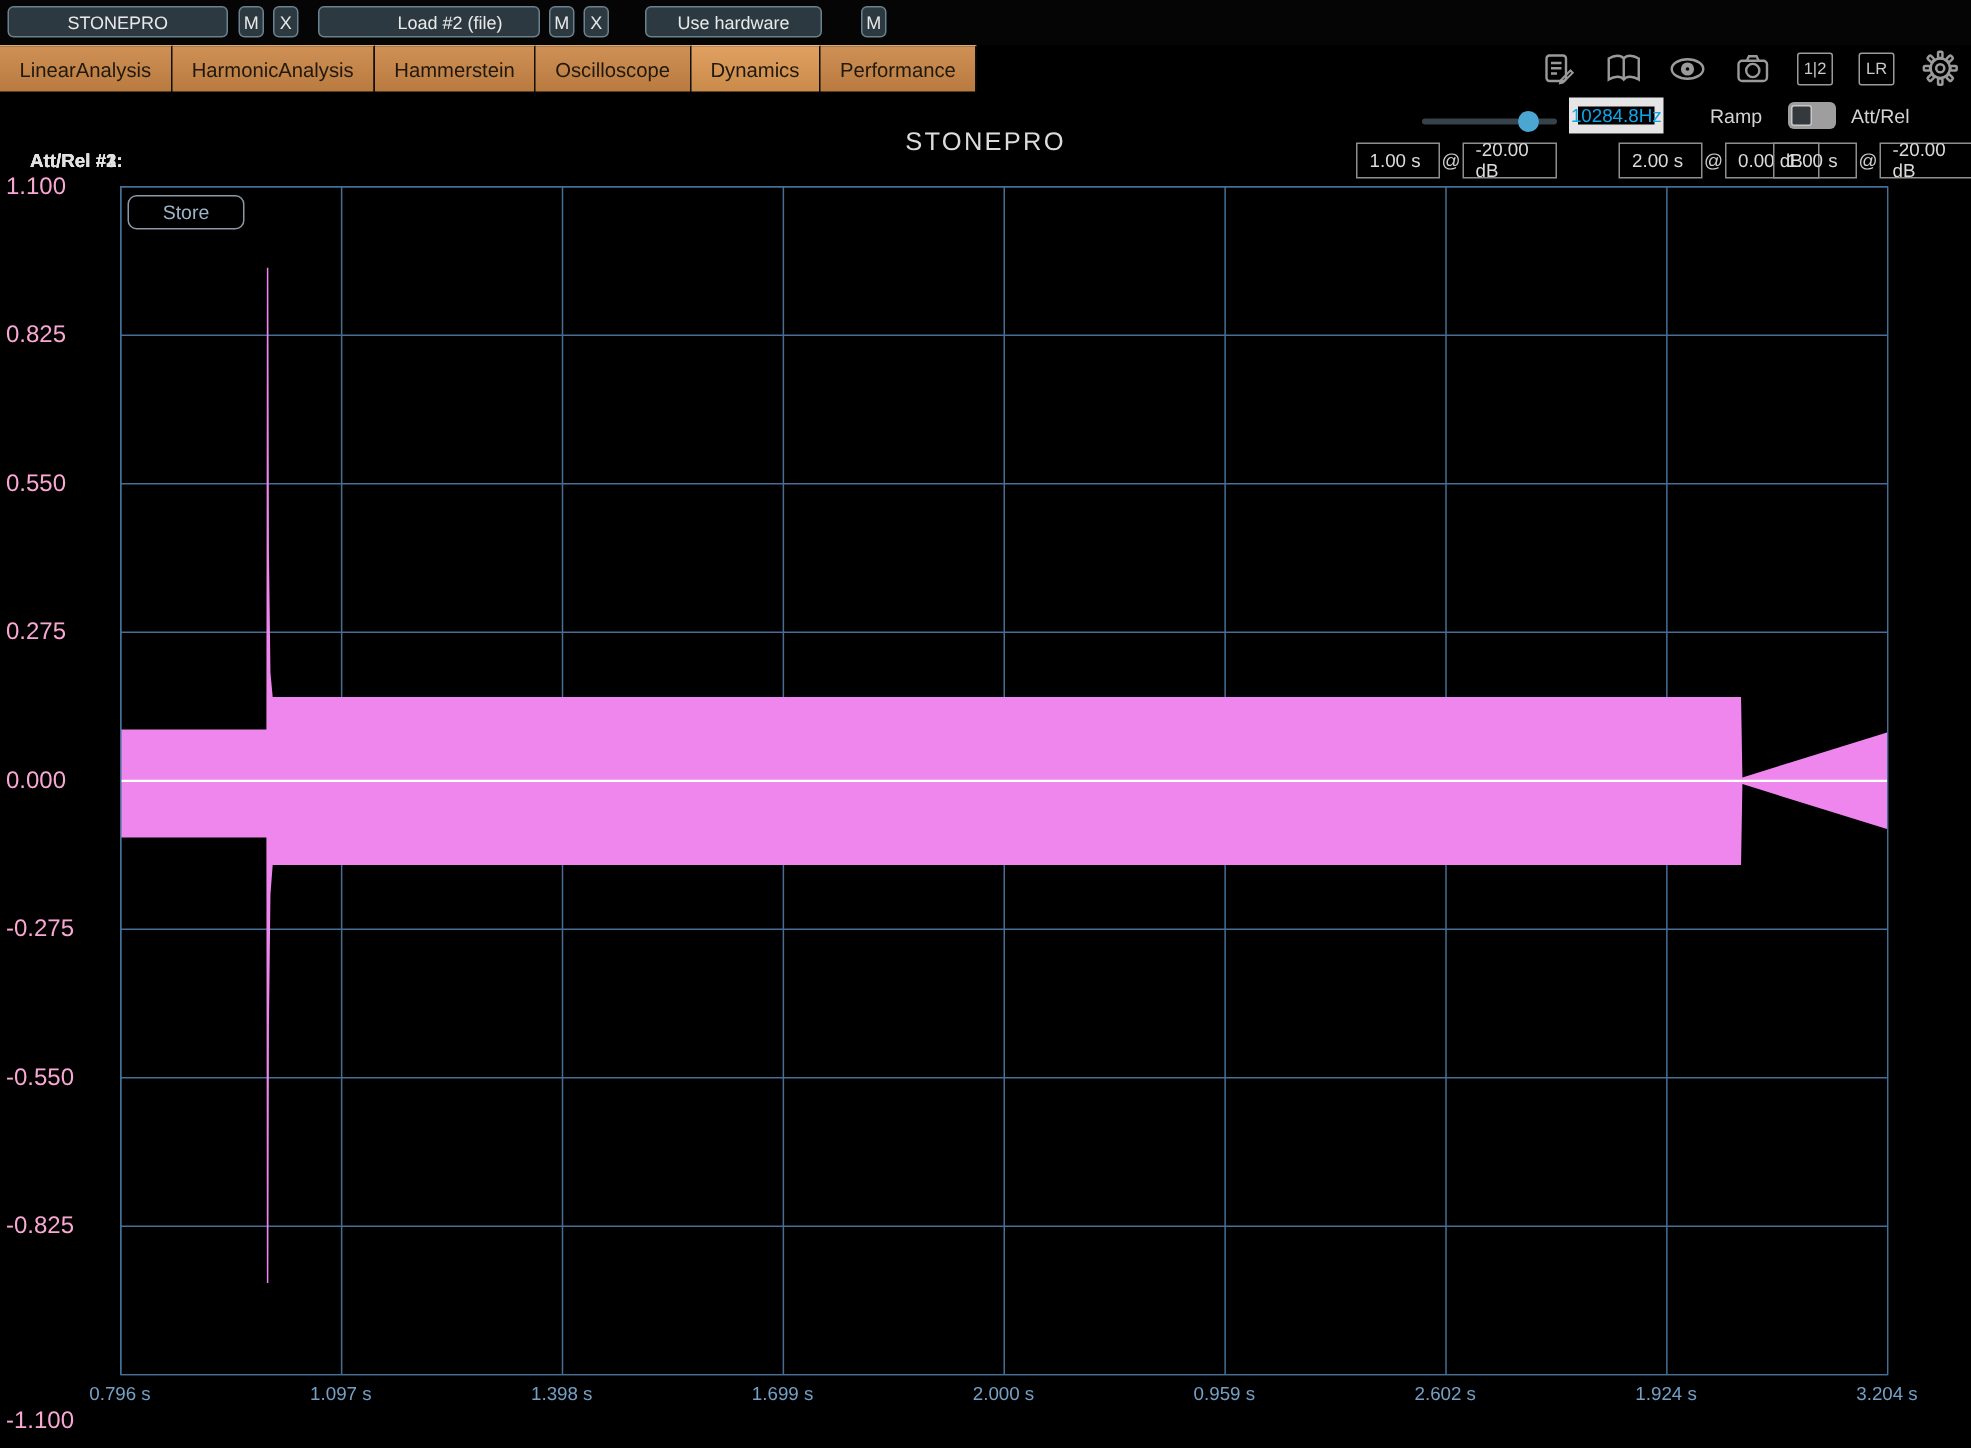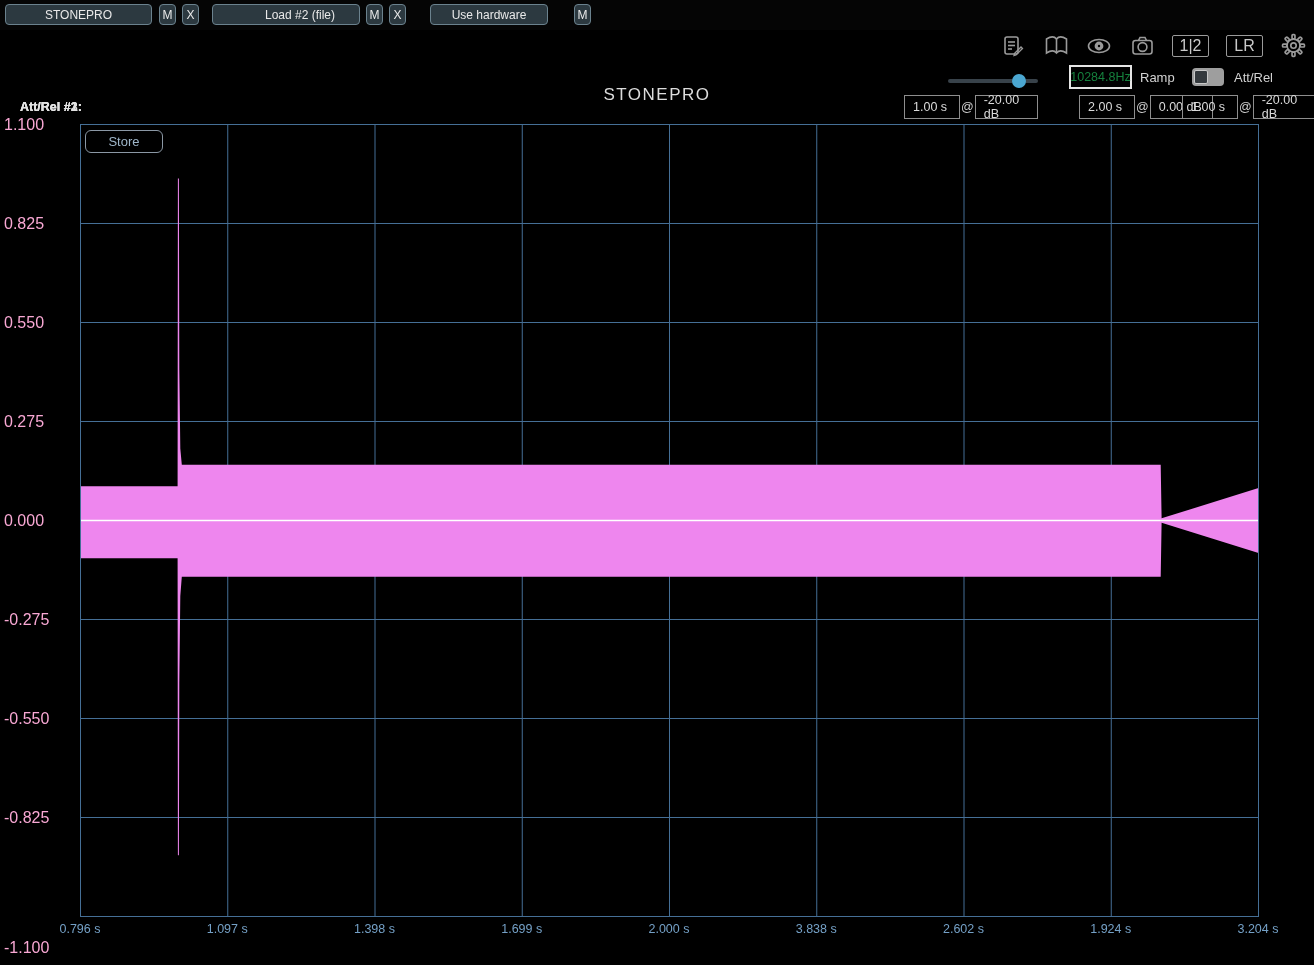--- a/index.html
+++ b/index.html
@@ -27,35 +27,35 @@
     font-size:13.5px; color:#21190f; background:linear-gradient(#cf9055,#b87a3e);
     border-right:1px solid #101010; border-top:1px solid #e0a96e;
   }
   .tab.active { background:linear-gradient(#e0a061,#c98a4a); border-top:1px solid #f0bc84; }
 
   
   .icon-strip { position:absolute; top:30px; right:8px; height:31px; display:flex; align-items:center; gap:17px; }
   .icon { width:26px; height:26px; display:flex; align-items:center; justify-content:center; }
   .icon svg { display:block; }
   .icon-box {
-    width:37px; height:22px; border:1.5px solid #9a9a9a; border-radius:2px;
-    color:#c9c9c9; font-size:16px; display:flex; align-items:center; justify-content:center;
+    width:24px; height:22px; border:1.5px solid #9a9a9a; border-radius:2px;
+    color:#c9c9c9; font-size:11px; display:flex; align-items:center; justify-content:center;
   }
 
   
   .page-title { position:absolute; top:85px; left:657px; transform:translateX(-50%);
     font-size:17px; letter-spacing:1.5px; color:#dcdcdc; }
 
   .slider { position:absolute; left:948px; top:74px; width:90px; height:14px; }
   .slider-track { position:absolute; left:0; top:5px; width:90px; height:4px; background:#38424a; border-radius:2px; }
   .slider-knob { position:absolute; top:0; width:14px; height:14px; border-radius:50%; background:#4ba7d1; }
 
   .freq-box { position:absolute; left:1046px; top:65px; width:63px; height:24px;
-    border:2px solid #e5e5e5; color:#15803d; font-size:12.5px;
-    display:flex; align-items:center; justify-content:center;margin-left:23px; }
+    border:6px solid #e5e5e5; color:#0ea5e9; font-size:12.5px;
+    display:flex; align-items:center; justify-content:center; }
 
   .ctl-label { position:absolute; top:70px; font-size:13px; color:#d2d2d2; }
   .lbl-ramp { left:1140px; }
   .lbl-attrel { left:1234px; }
 
   .toggle { position:absolute; left:1192px; top:68px; width:32px; height:18px;
     background:#9e9e9e; border-radius:4px; }
   .toggle-knob { position:absolute; left:2px; top:2px; width:14px; height:14px;
     background:#34393d; border:1px solid #c9c9c9; border-radius:2px; }
 
@@ -89,20 +89,28 @@
     <div class="tb-btn" style="left:5px; width:147px;">STONEPRO</div>
     <div class="tb-btn tb-small" style="left:159px;">M</div>
     <div class="tb-btn tb-small" style="left:182px;">X</div>
     <div class="tb-btn" style="left:212px; width:148px;padding-left:28px;">Load #2 (file)</div>
     <div class="tb-btn tb-small" style="left:366px;">M</div>
     <div class="tb-btn tb-small" style="left:389px;">X</div>
     <div class="tb-btn" style="left:430px; width:118px;">Use hardware</div>
     <div class="tb-btn tb-small" style="left:574px;">M</div>
   </div>
 
+  <div class="tab-bar" id="tabBar">
+      <div class="tab">LinearAnalysis</div>
+      <div class="tab">HarmonicAnalysis</div>
+      <div class="tab">Hammerstein</div>
+      <div class="tab">Oscilloscope</div>
+      <div class="tab active">Dynamics</div>
+      <div class="tab">Performance</div>
+    </div>
 
   <div class="icon-strip">
     <div class="icon">
       <svg width="24" height="24" viewBox="0 0 24 24" fill="none" stroke="#9a9a9a" stroke-width="1.6">
         <rect x="4" y="3" width="13" height="17" rx="2"></rect>
         <line x1="7" y1="8" x2="14" y2="8"></line>
           <line x1="7" y1="11.5" x2="14" y2="11.5"></line>
           <line x1="7" y1="15" x2="11" y2="15"></line>
         <path d="M13.5 19.5 L20 13 L21.5 14.5 L15 21 L13 21.5 Z" stroke-width="1.3"></path>
       </svg>
@@ -219,19 +227,19 @@
       <div class="ytick" style="top: 710px;">-0.550</div>
       <div class="ytick" style="top: 809px;">-0.825</div>
       <div class="ytick" style="top: 908px; margin-top: 31px;">-1.100</div>
     </div>
   <div id="xTicks">
       <div class="xtick" style="left: 80px;">0.796 s</div>
       <div class="xtick" style="left: 227.25px;">1.097 s</div>
       <div class="xtick" style="left: 374.5px;">1.398 s</div>
       <div class="xtick" style="left: 521.75px;">1.699 s</div>
       <div class="xtick" style="left: 669px;">2.000 s</div>
-      <div class="xtick" style="left: 816.25px;">3.838 s</div>
+      <div class="xtick" style="left: 816.25px;">0.959 s</div>
       <div class="xtick" style="left: 963.5px;">2.602 s</div>
       <div class="xtick" style="left: 1110.75px;">1.924 s</div>
       <div class="xtick" style="left: 1258px;">3.204 s</div>
     </div>
 
 </div>
 
 </body></html>

